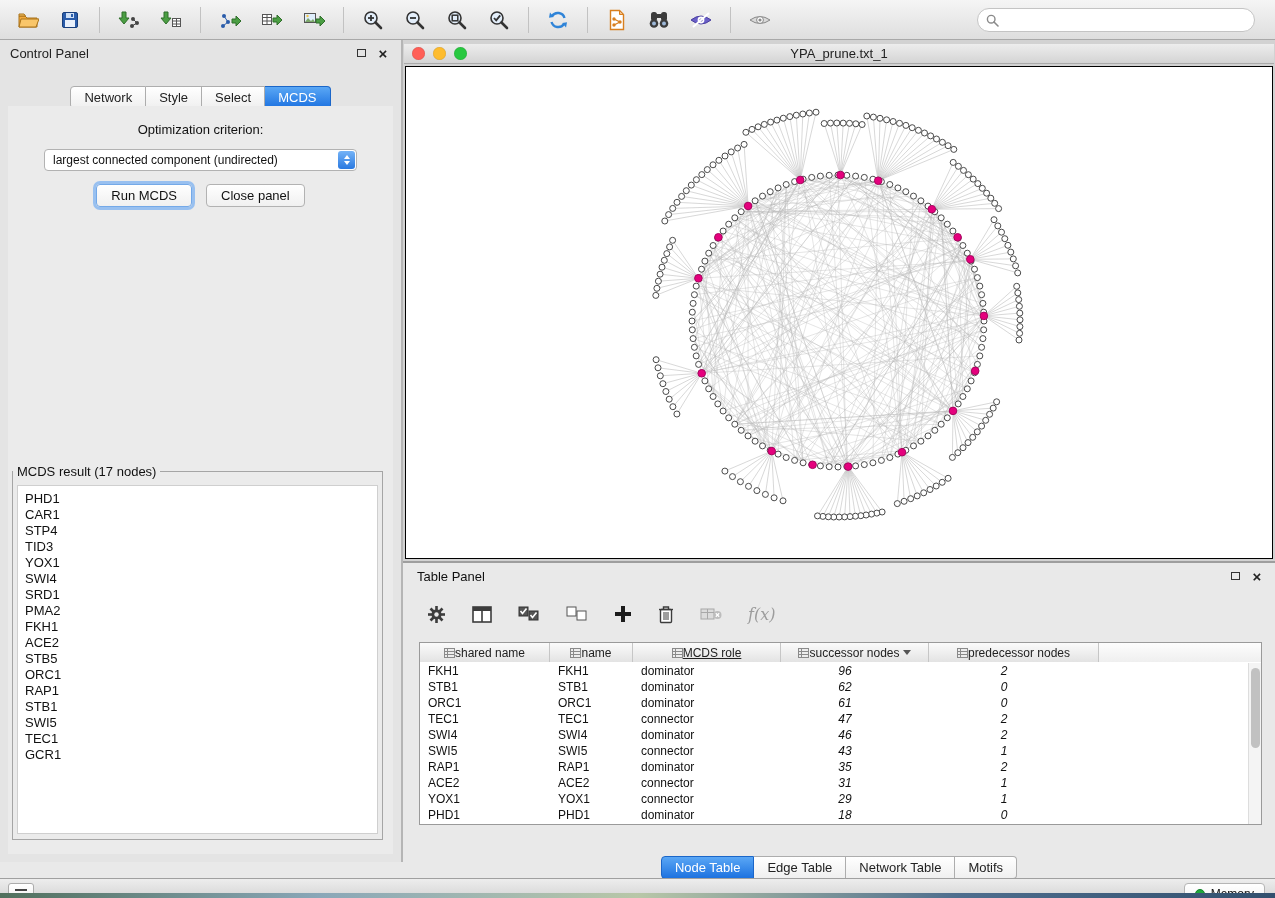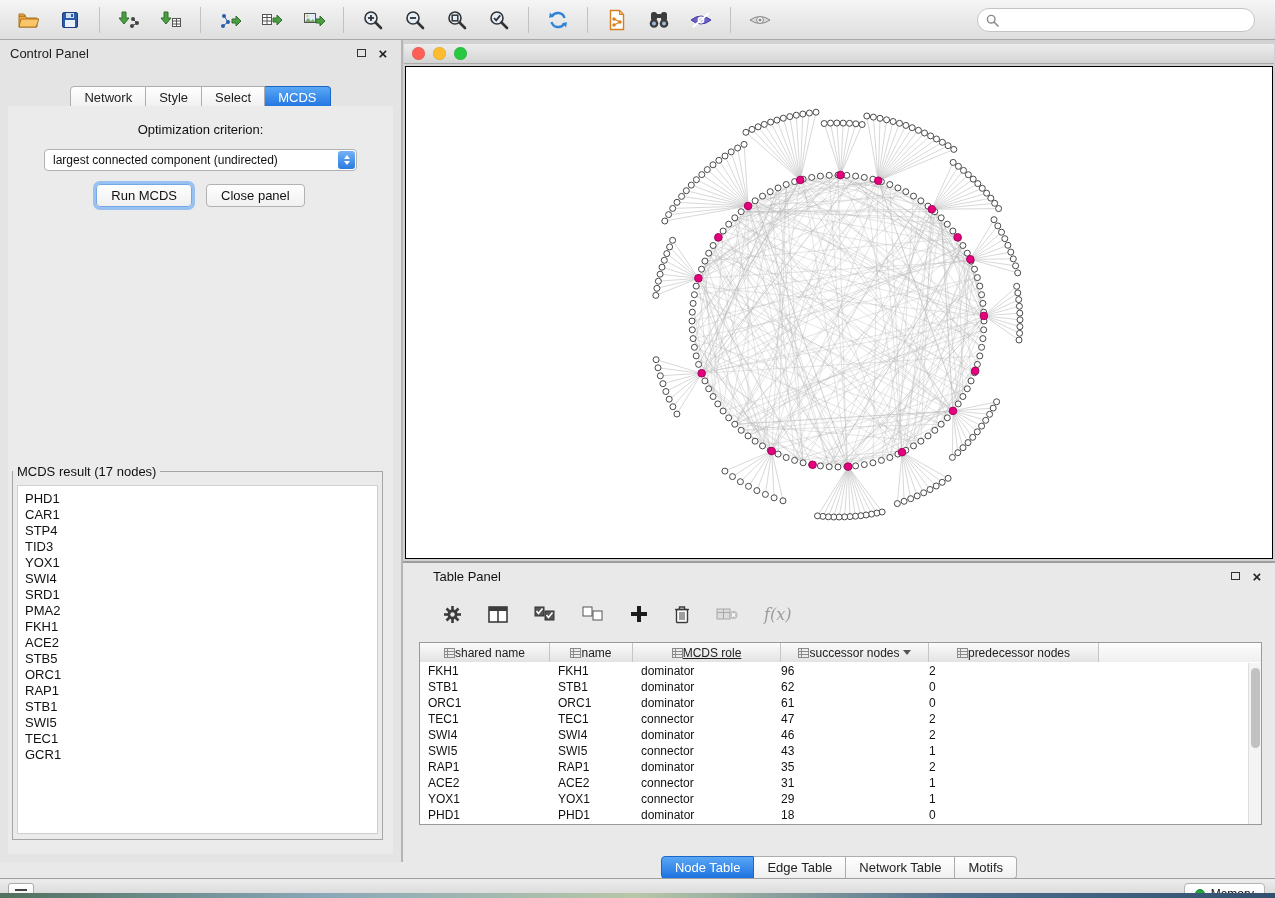--- a/index.html
+++ b/index.html
@@ -69,38 +69,38 @@
   .net-canvas { position:absolute; left:2px; right:2px; top:26px; bottom:2px;
     background:#fff; border:1px solid #000; }
   .net-canvas svg { display:block; }
   .chord { stroke:#b5b5b5; stroke-width:0.7; opacity:0.5; }
   .fanedge { stroke:#bdbdbd; stroke-width:0.7; opacity:0.85; }
   .wnode { fill:#fff; stroke:#4a4a4a; stroke-width:1; }
   .pnode { fill:#e5007d; stroke:#a80560; stroke-width:1; }
 
   
   .table-panel { position:absolute; left:403px; top:561px; width:872px; bottom:36px;
-    background:#e9e9e9; border-top:2px solid #9e9e9e;padding-left:16px; }
+    background:#e9e9e9; border-top:2px solid #9e9e9e; }
   .tp-header { height:26px; display:flex; align-items:center; padding:0 10px 0 14px; font-size:13px; }
   .tp-toolbar { height:50px; display:flex; align-items:center; padding-left:24px; gap:26px; }
   .tp-tool { display:flex; align-items:center; justify-content:center; }
   .fx-label { font-family:"DejaVu Serif", serif; font-style:italic; font-size:16px; color:#9c9c9c; }
 
   .tbl-wrap { position:absolute; left:16px; right:13px; top:79px; height:183px;
     background:#fff; border:1px solid #9a9a9a; overflow:hidden; }
   .tbl-headrow { display:flex; height:19px; border-bottom:1px solid #b8b8b8; }
   .th { background:linear-gradient(#fbfbfb,#e3e3e3); border-right:1px solid #c6c6c6;
     display:flex; align-items:center; justify-content:center; font-size:12px; color:#222;
     height:19px; overflow:hidden; white-space:nowrap; }
   .th.filler { flex:1; background:linear-gradient(#fdfdfd,#efefef); border-right:none; }
   .sort-caret { width:0; height:0; border-left:4px solid transparent; border-right:4px solid transparent; border-top:5px solid #555; margin-left:3px; }
   .tbl-body { position:absolute; left:0; right:13px; top:20px; bottom:0; overflow:hidden; }
   .tr { display:flex; height:16px; }
   .td { font-size:12px; line-height:16px; padding-left:8px; overflow:hidden; white-space:nowrap; }
-  .td.num { text-align:left; padding-left:0; padding-right:20px; }
+  .td.num { text-align:center; padding-left:0; padding-right:20px;font-style:italic; }
   .vscroll { position:absolute; right:0; top:20px; bottom:0; width:13px; background:#f4f4f4; border-left:1px solid #ddd; }
   .vthumb { position:absolute; left:2px; top:5px; width:9px; height:80px; background:#c1c1c1; border-radius:5px; }
 
   .tp-tabbar { position:absolute; left:0; right:0; top:273px; display:flex; justify-content:center; }
 
   
   .statusbar { position:absolute; left:0; right:0; bottom:5px; height:15px;
     background:linear-gradient(#ededed,#dcdcdc); border-top:1px solid #a0a0a0;text-align:right; }
   .menu-btn { position:absolute; left:8px; top:4px; width:26px; height:22px;
     background:linear-gradient(#ffffff,#ececec); border:1px solid #ababab; border-radius:3px;
@@ -327,20 +327,21 @@
     </div>
   </div>
 
   <div class="network-window">
     <div class="net-titlebar">
       <div class="traffic">
         <span class="light red"></span>
         <span class="light yellow"></span>
         <span class="light green"></span>
       </div>
+      <div class="net-title">YPA_prune.txt_1</div>
     </div>
     <div class="net-canvas">
       <svg id="net-svg" width="866" height="491" viewBox="0 0 866 491">
           <g>
             <line x1="514.9" y1="374.2" x2="288.4" y2="280.3" class="chord"></line>
             <line x1="561.3" y1="186.2" x2="288.4" y2="280.3" class="chord"></line>
             <line x1="317.1" y1="344.0" x2="295.5" y2="202.2" class="chord"></line>
             <line x1="288.4" y1="227.7" x2="507.5" y2="378.9" class="chord"></line>
             <line x1="307.1" y1="178.5" x2="356.5" y2="378.9" class="chord"></line>
             <line x1="364.2" y1="383.3" x2="514.9" y2="133.8" class="chord"></line>

